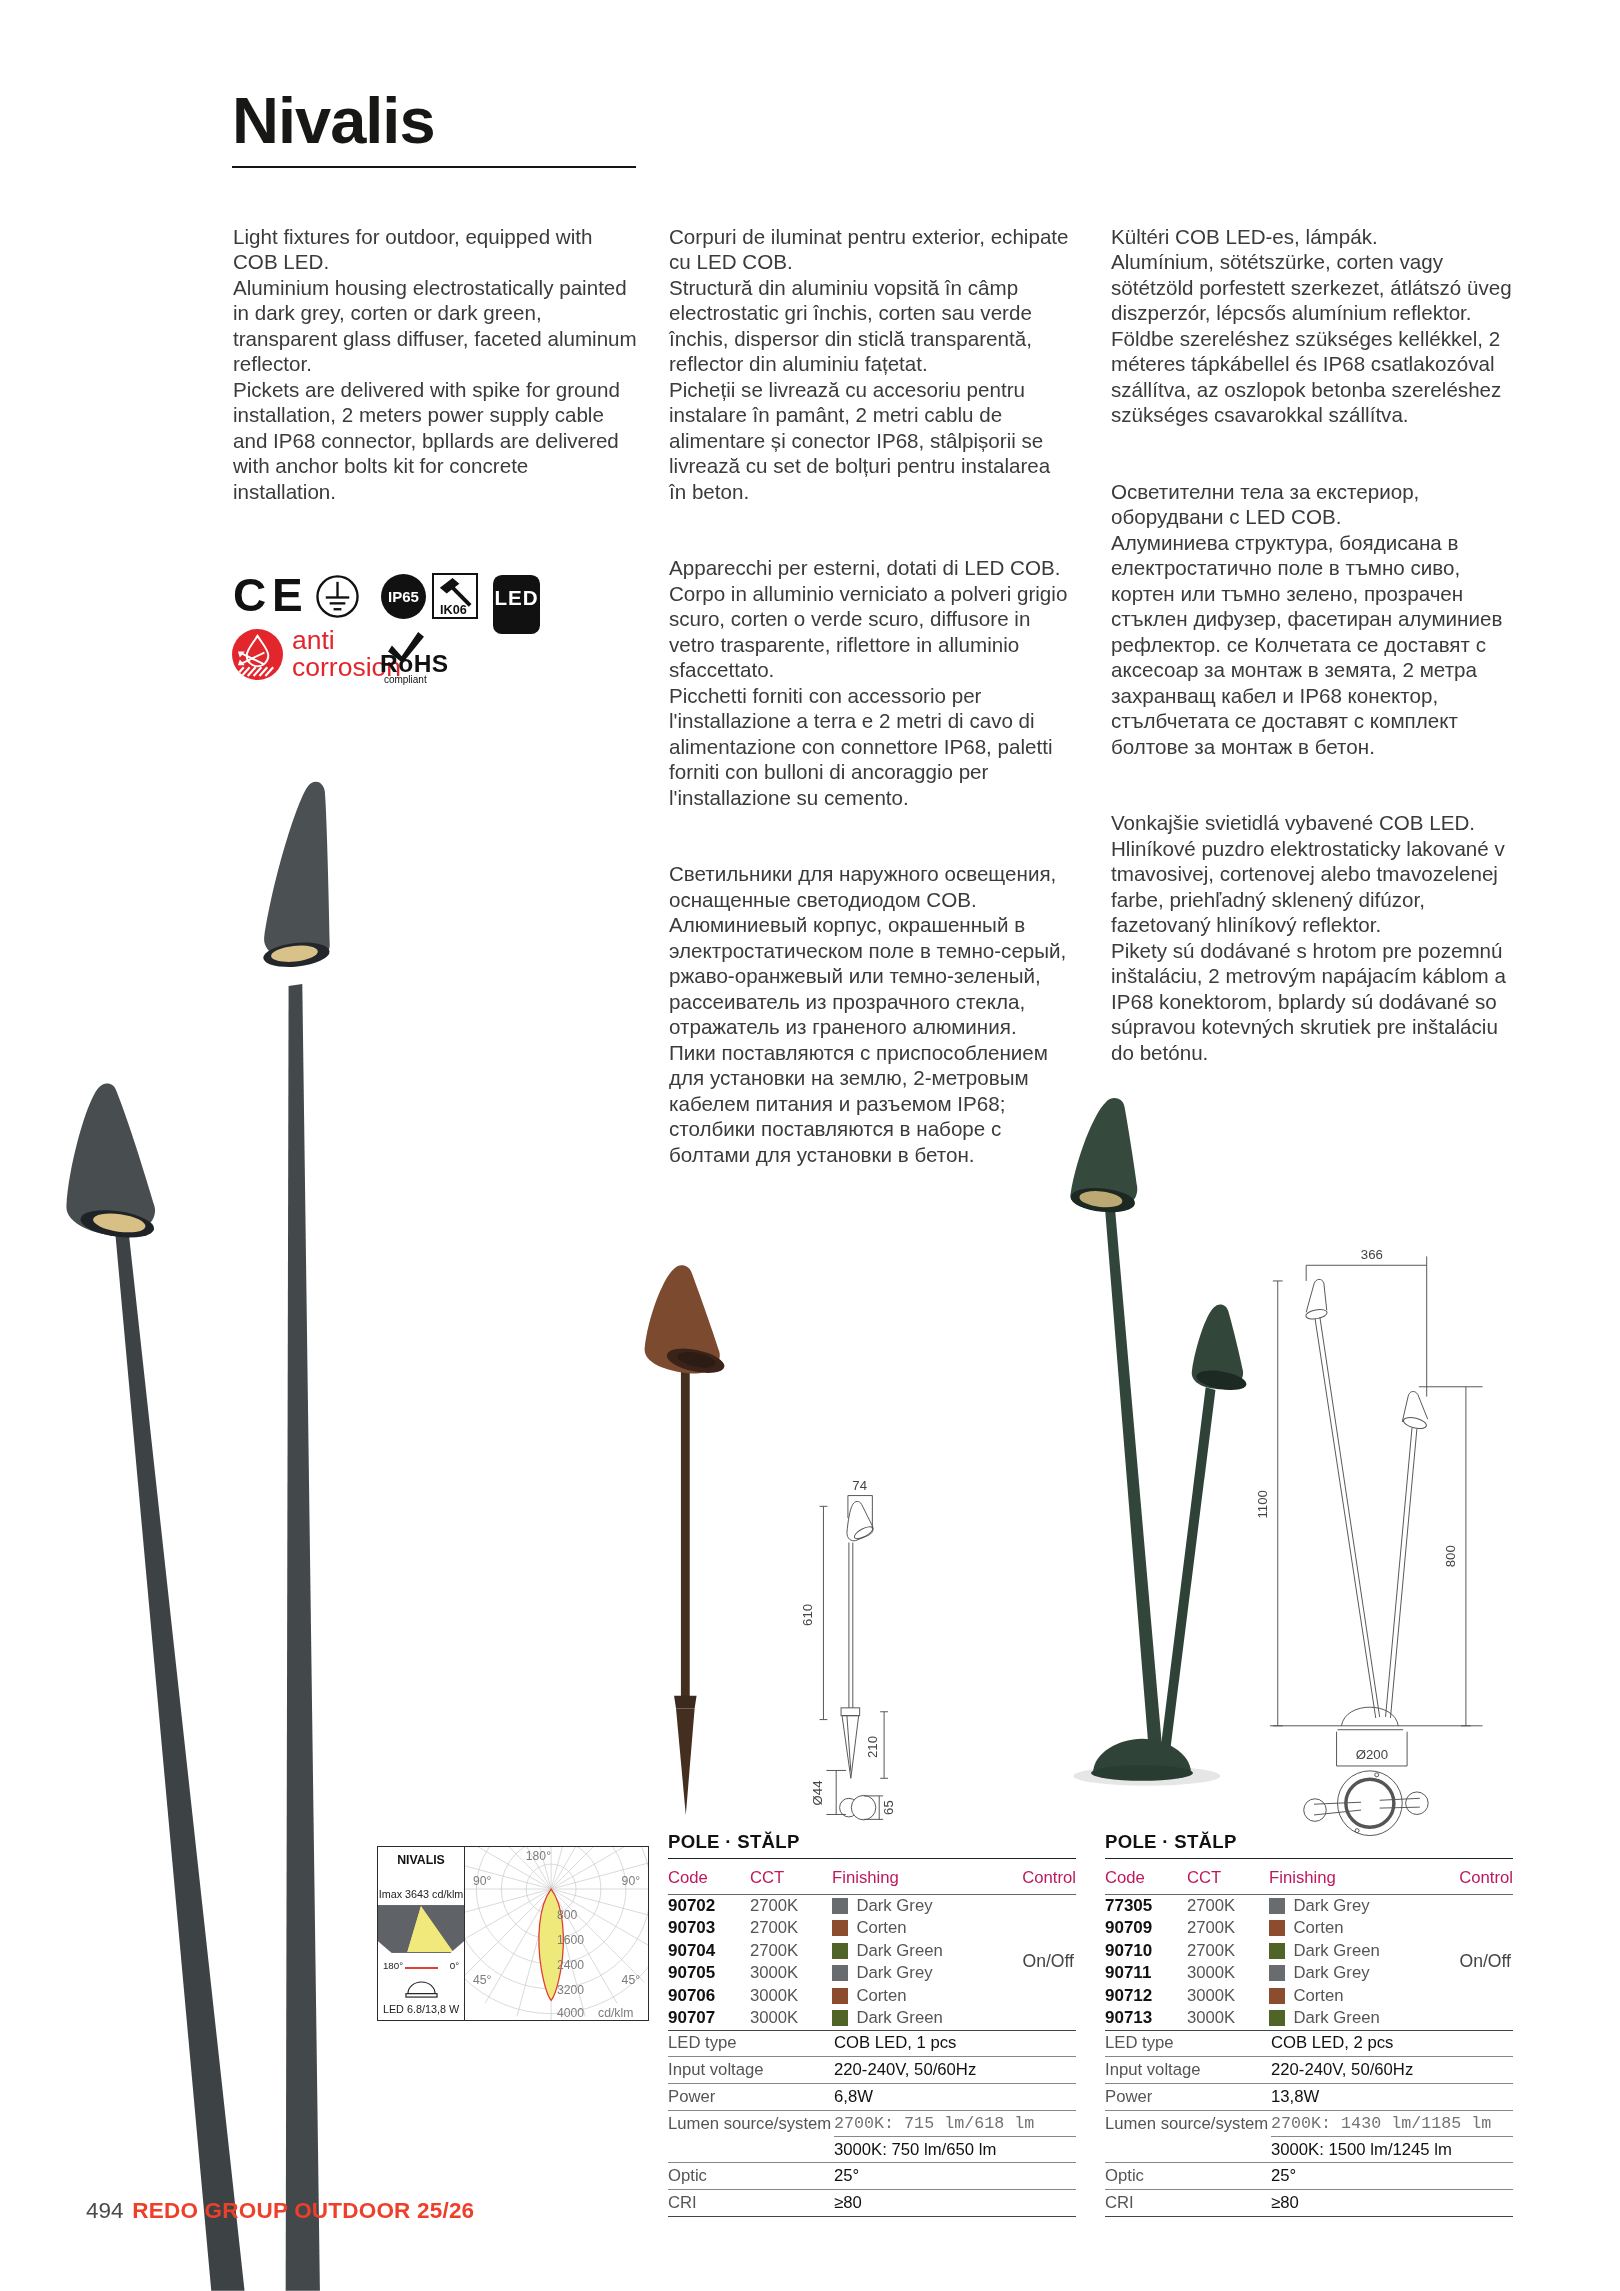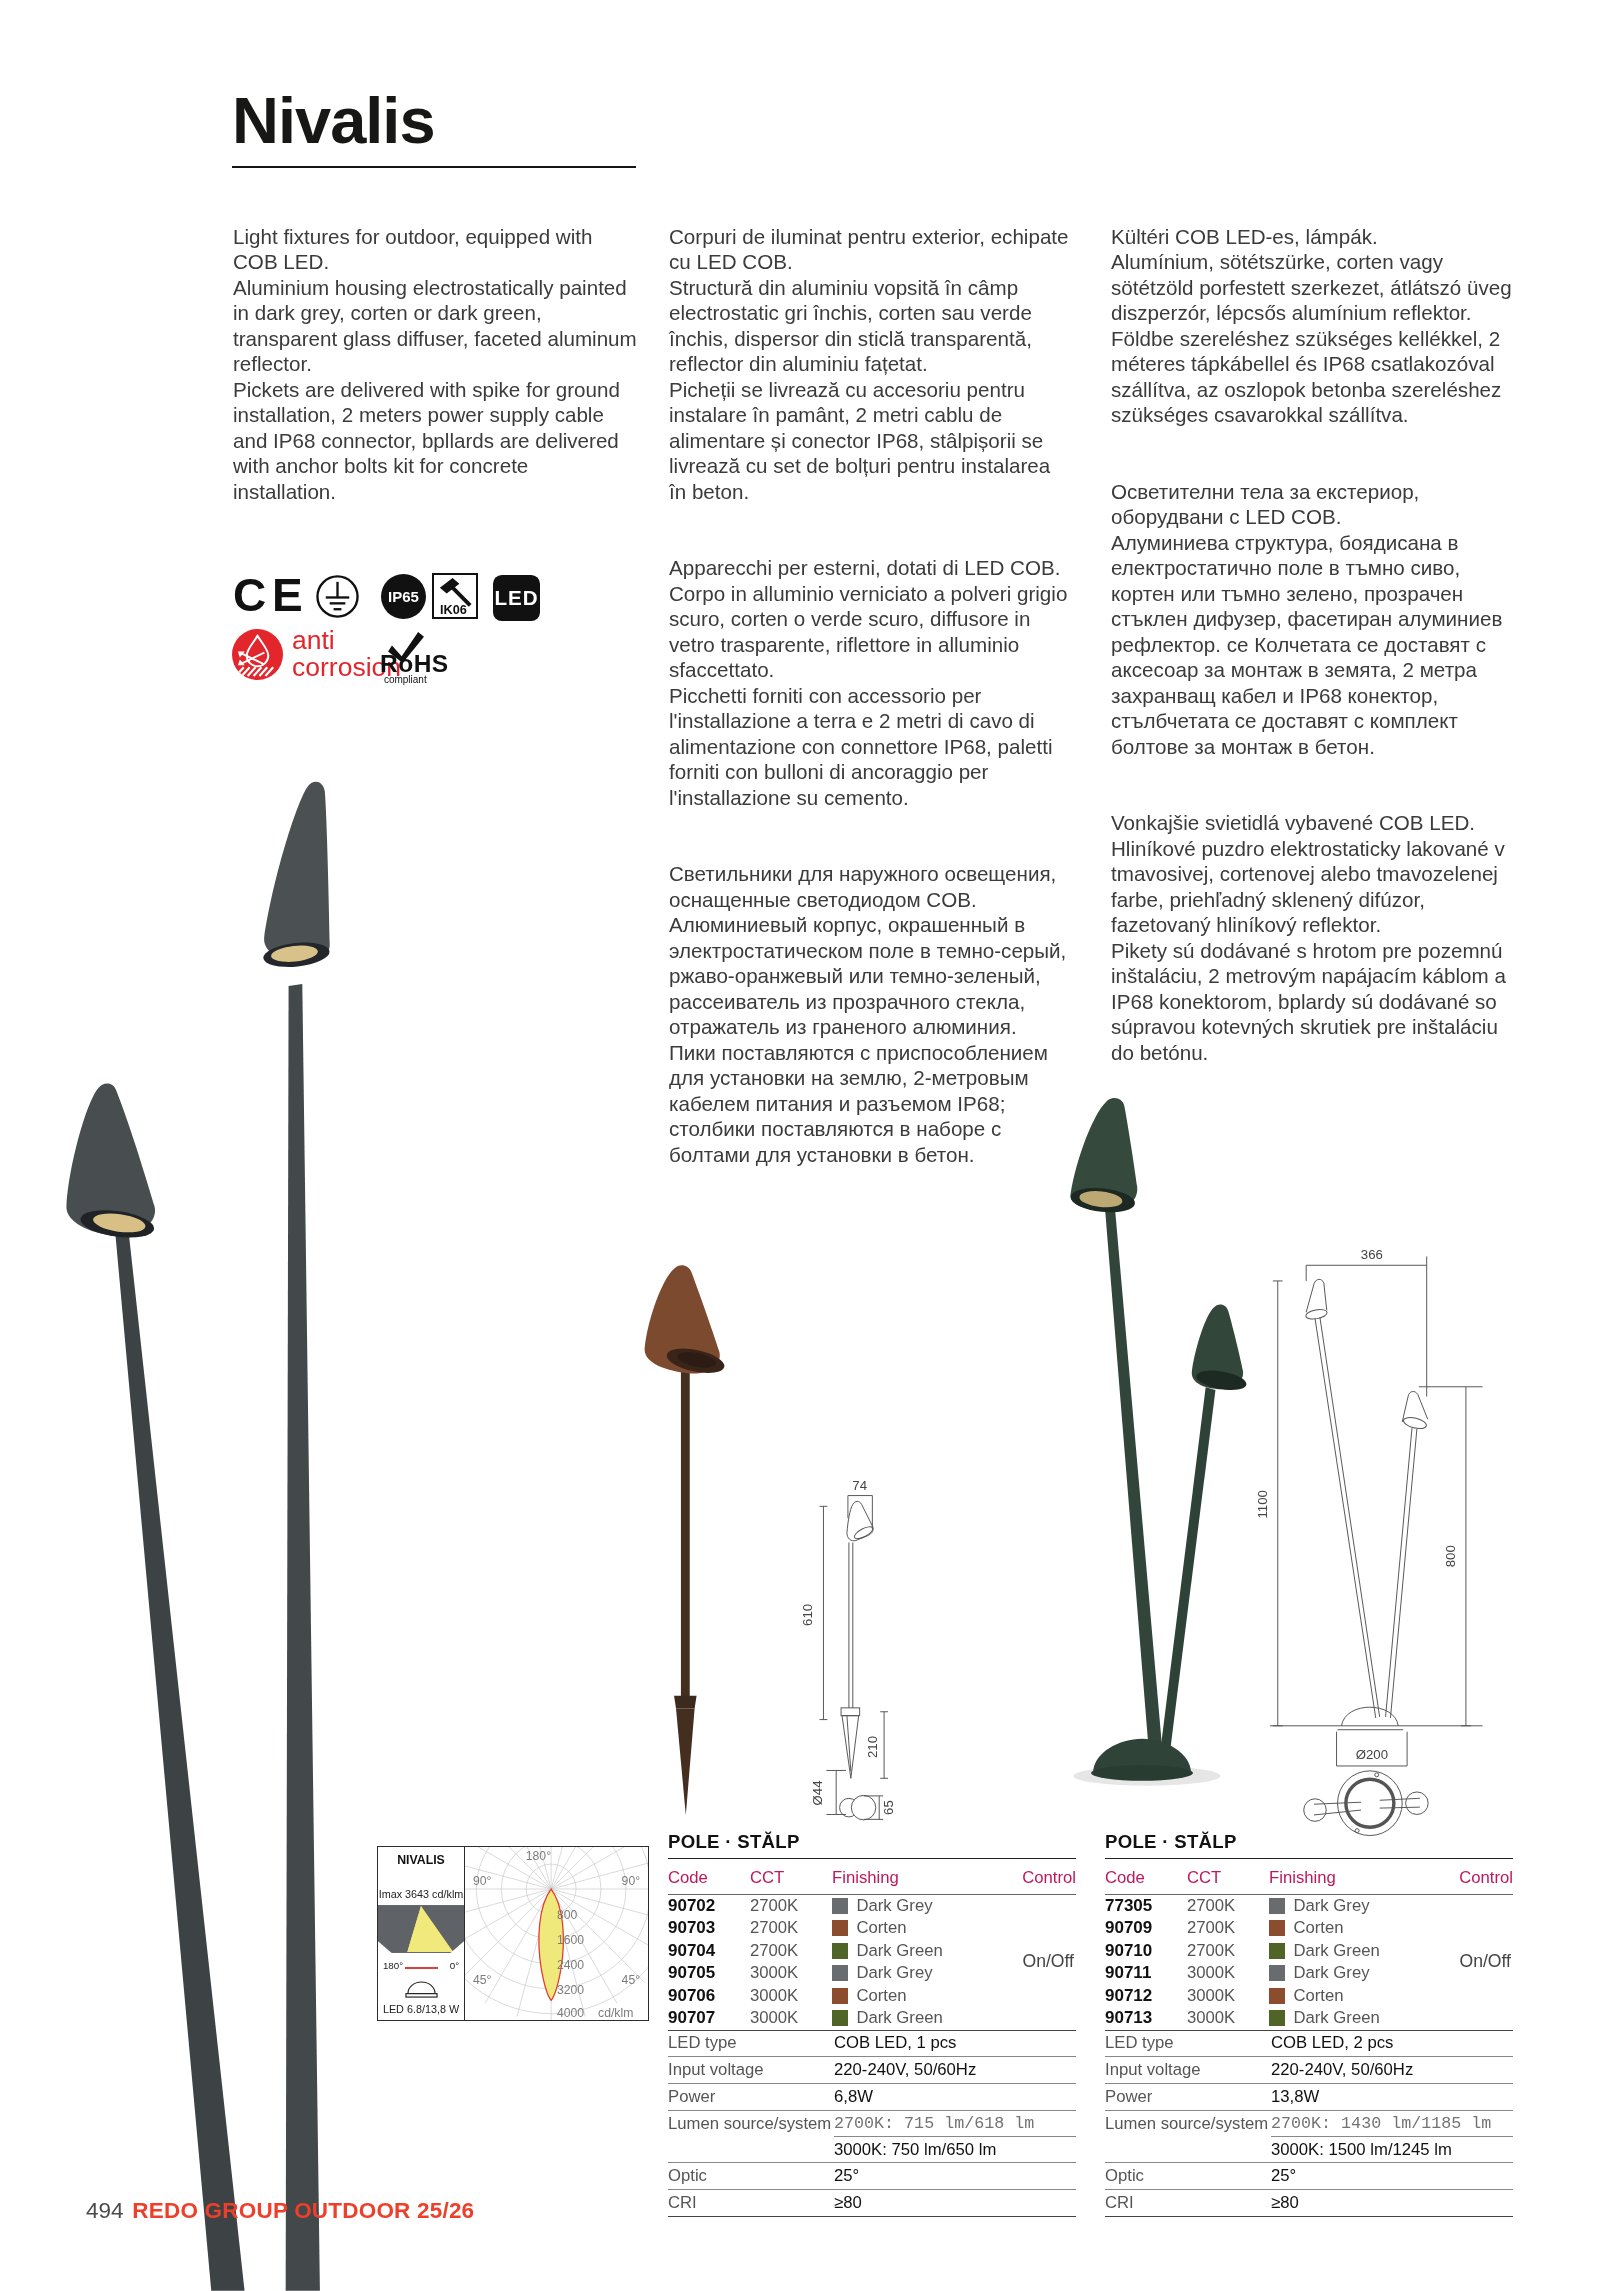--- a/index.html
+++ b/index.html
@@ -19,21 +19,21 @@
   #col3{left:1111px;}
 
   
   .badge{position:absolute;}
   #ce{left:233px;top:572px;font-size:46px;font-weight:700;color:#111;letter-spacing:5.9px;line-height:47px;}
   #ground{left:315px;top:574px;}
   #ip65{left:373px;top:574px;width:45px;height:45px;border-radius:50%;background:#111;color:#fff;
         font-size:15px;font-weight:700;text-align:center;line-height:45px;letter-spacing:0;margin-left:8px;}
   #ik06{left:432px;top:573px;width:42px;height:42px;border:2.5px solid #111;position:absolute;background:#fff;}
   #ik06 .ik-label{position:absolute;left:6px;bottom:0px;font-size:12.7px;font-weight:700;color:#111;}
-  #led{left:493px;top:575px;width:47px;height:46px;border-radius:8.8px;background:#111;color:#fff;
+  #led{left:493px;top:575px;width:47px;height:59px;border-radius:8.8px;background:#111;color:#fff;
        font-size:20.6px;font-weight:700;text-align:center;line-height:45px;letter-spacing:1px;}
   #anticor-icon{left:232px;top:629px;}
   #anticor-text{left:292px;top:627px;font-size:26.5px;line-height:26.5px;color:#e2262c;}
   #rohs{left:380px;top:629px;width:78px;height:59px;}
   #rohs .check{position:absolute;left:6.9px;top:2px;}
   #rohs .rohs-big{position:absolute;left:0px;top:20.6px;font-size:24.5px;font-weight:700;color:#111;letter-spacing:0.5px;}
   #rohs .rohs-sub{position:absolute;left:3.9px;top:45px;font-size:10px;color:#111;}
 
   
   #phot-panel{left:377px;top:1846px;width:86px;height:173px;border:1px solid #2c2c2c;background:#fff;}

